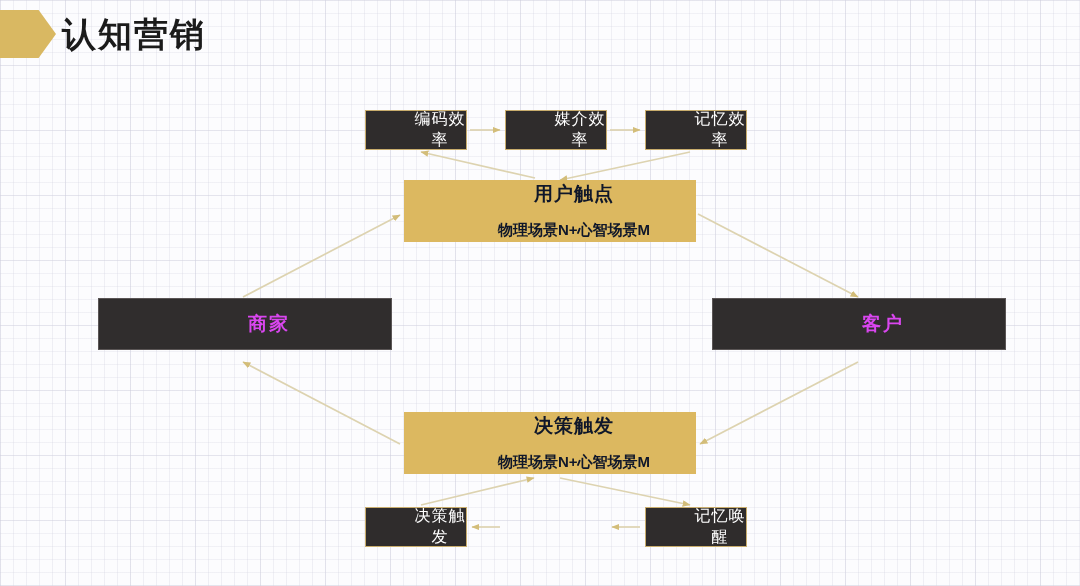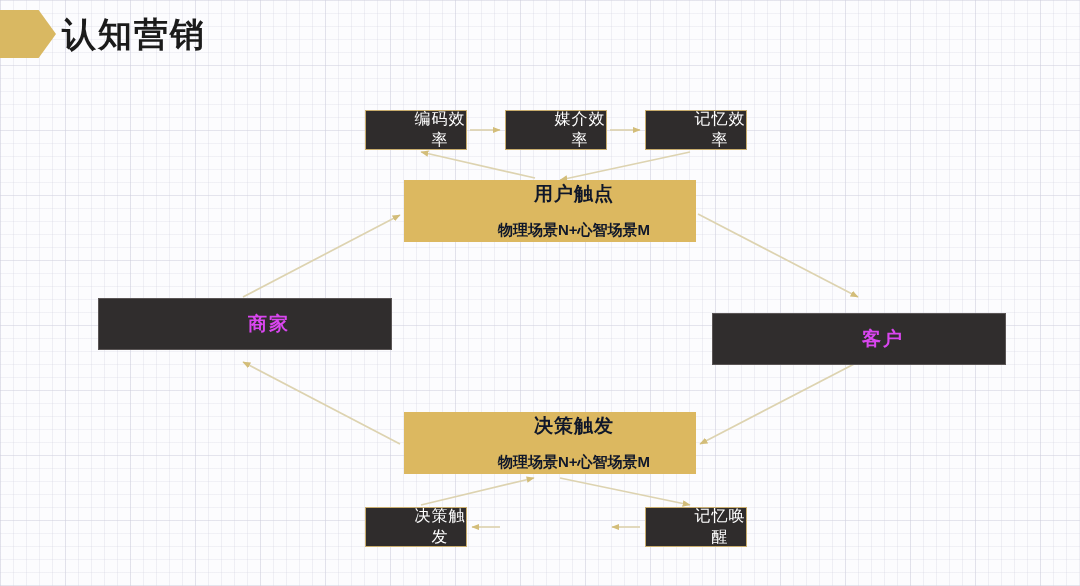--- a/index.html
+++ b/index.html
@@ -126,21 +126,21 @@
   }
 
   
   #node-encoding      { left: 365px; top: 110px; }
   #node-media         { left: 505px; top: 110px; }
   #node-memory        { left: 645px; top: 110px; }
 
   #node-touchpoint    { left: 404px; top: 180px; }
 
   #node-merchant      { left: 98px;  top: 298px; }
-  #node-customer      { left: 712px; top: 298px; margin-top: 15px; }
+  #node-customer      { left: 712px; top: 298px; }
 
   #node-decision-main { left: 404px; top: 412px; }
 
   #node-decision      { left: 365px; top: 507px; }
   #node-joint         { left: 505px; top: 507px; }
   #node-recall        { left: 645px; top: 507px; }
 </style>
 </head>
 <body>
 

